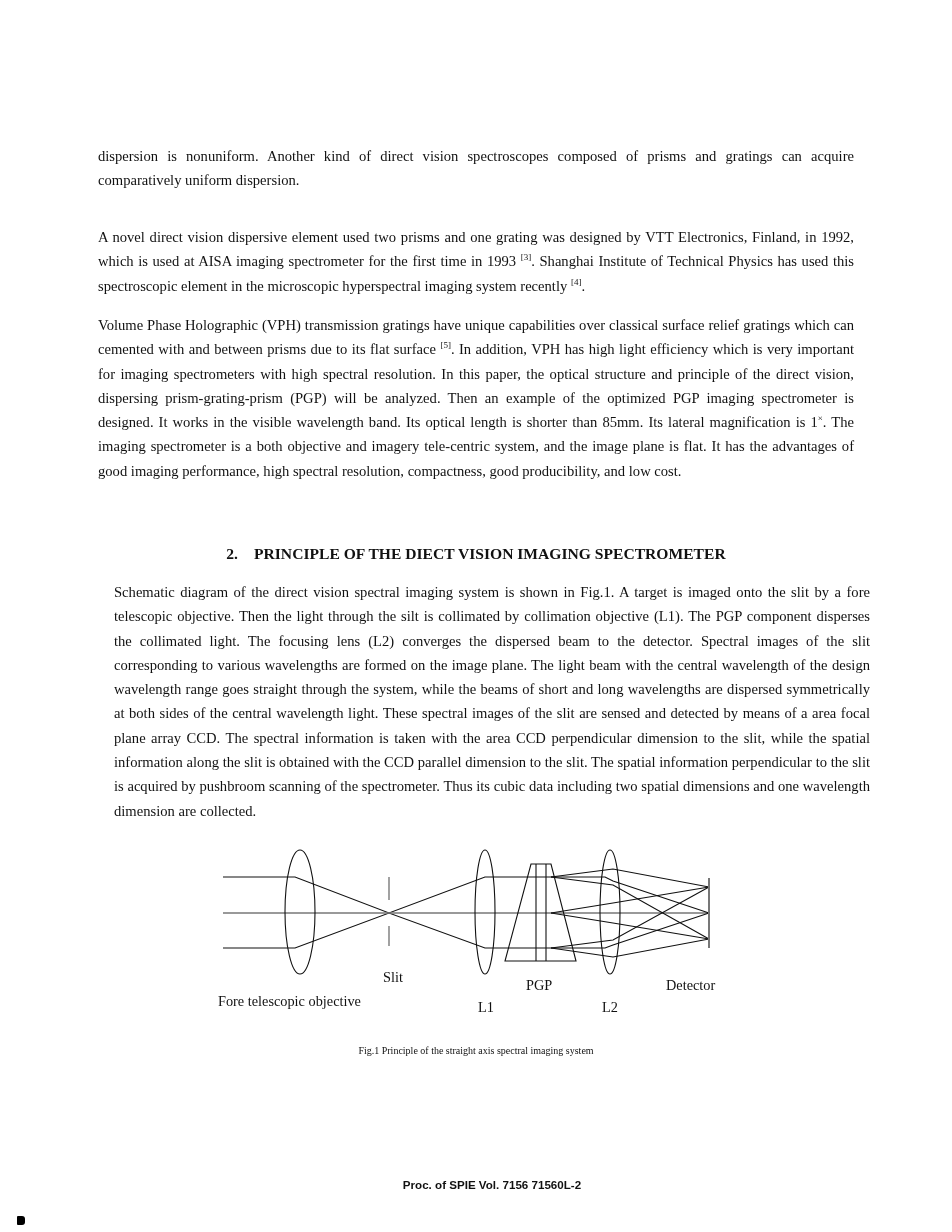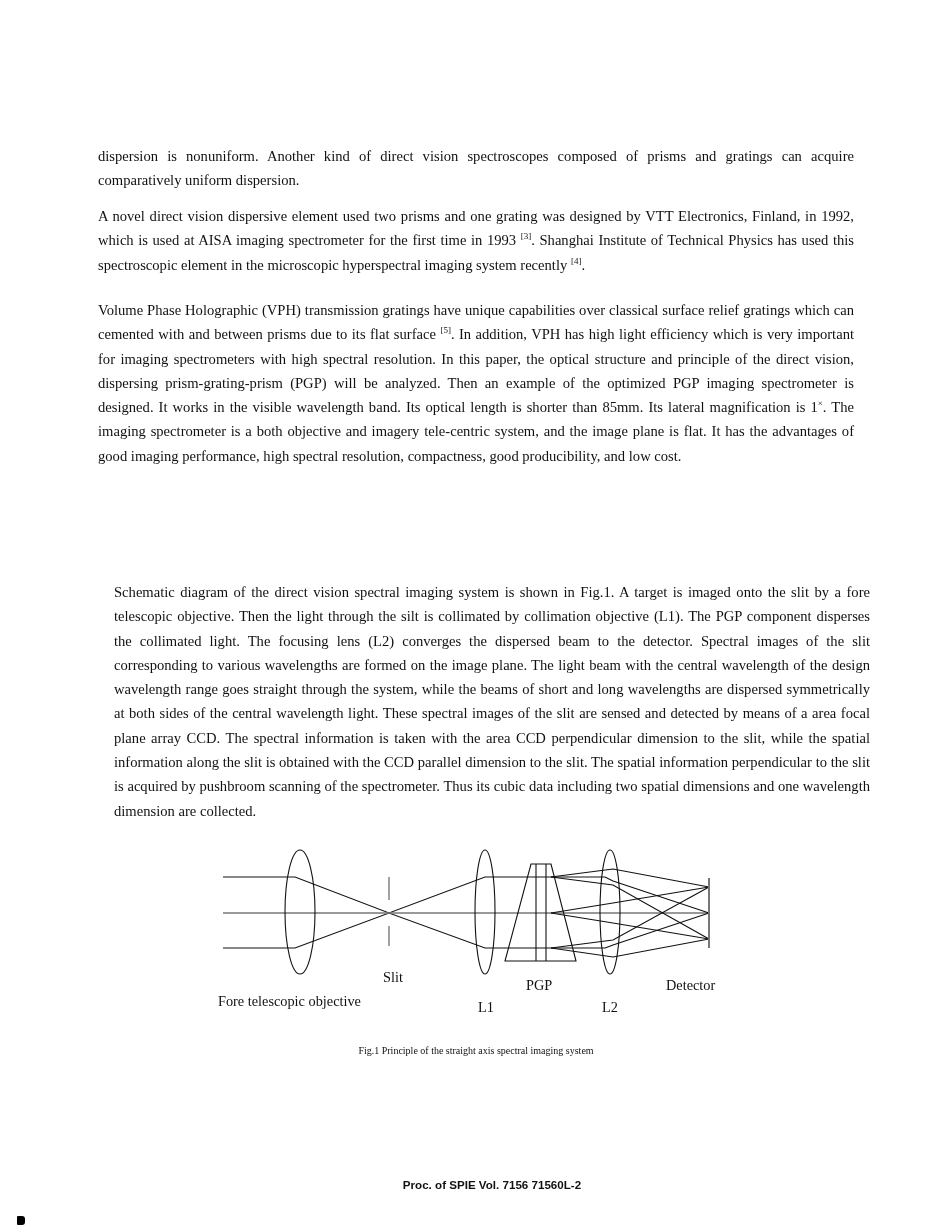--- a/index.html
+++ b/index.html
@@ -5,22 +5,22 @@
   html, body { margin: 0; padding: 0; background: #ffffff; }
   body { width: 952px; height: 1232px; position: relative; overflow: hidden; color: #111; }
   .page { position: absolute; left: 0; top: 0; width: 952px; height: 1088px; }
   .para {
     position: absolute; left: 98px; width: 756px;
     font-family: "Liberation Serif", serif; font-size: 14.6px; line-height: 24.3px;
     text-align: justify; margin: 0;
   }
   .para sup { font-size: 9px; line-height: 0; vertical-align: 6px; }
   #p1 { top: 144px; }
-  #p2 { top: 204px; }
-  #p3 { top: 298px; }
+  #p2 { top: 225px; }
+  #p3 { top: 313px; }
   #p4 { top: 580px; margin-left: 16px; }
   .heading {
     position: absolute; left: 98px; width: 756px; top: 545px;
     text-align: center; font-family: "Liberation Serif", serif; font-weight: bold; font-size: 15.6px;
     margin: 0;
   }
   .heading .num { margin-right: 16px; }
   #figure { position: absolute; left: 0; top: 0; width: 952px; height: 1232px; pointer-events: none; }
   .fig-label { font-family: "Liberation Serif", serif; font-size: 14.3px; fill: #111; }
   .caption {
@@ -37,20 +37,21 @@
 <body>
 
 <div class="page">
 
   <p class="para" id="p1"><span>dispersion is nonuniform. Another kind of direct vision spectroscopes composed of prisms and gratings can acquire comparatively uniform dispersion.</span></p>
 
   <p class="para" id="p2"><span>A novel direct vision dispersive element used two prisms and one grating was designed by VTT Electronics, Finland, in 1992, which is used at AISA imaging spectrometer for the first time in 1993 </span><sup>[3]</sup><span>. Shanghai Institute of Technical Physics has used this spectroscopic element in the microscopic hyperspectral imaging system recently </span><sup>[4]</sup><span>.</span></p>
 
   <p class="para" id="p3"><span>Volume Phase Holographic (VPH) transmission gratings have unique capabilities over classical surface relief gratings which can cemented with and between prisms due to its flat surface </span><sup>[5]</sup><span>. In addition, VPH has high light efficiency which is very important for imaging spectrometers with high spectral resolution. In this paper, the optical structure and principle of the direct vision, dispersing prism-grating-prism (PGP) will be analyzed. Then an example of the optimized PGP imaging spectrometer is designed. It works in the visible wavelength band. Its optical length is shorter than 85mm. Its lateral magnification is 1</span><sup>×</sup><span>. The imaging spectrometer is a both objective and imagery tele-centric system, and the image plane is flat. It has the advantages of good imaging performance, high spectral resolution, compactness, good producibility, and low cost.</span></p>
 
+  <h2 class="heading"><span class="num">2.</span><span>PRINCIPLE OF THE DIECT VISION IMAGING SPECTROMETER</span></h2>
 
   <p class="para" id="p4"><span>Schematic diagram of the direct vision spectral imaging system is shown in Fig.1. A target is imaged onto the slit by a fore telescopic objective. Then the light through the silt is collimated by collimation objective (L1). The PGP component disperses the collimated light. The focusing lens (L2) converges the dispersed beam to the detector. Spectral images of the slit corresponding to various wavelengths are formed on the image plane. The light beam with the central wavelength of the design wavelength range goes straight through the system, while the beams of short and long wavelengths are dispersed symmetrically at both sides of the central wavelength light. These spectral images of the slit are sensed and detected by means of a area focal plane array CCD. The spectral information is taken with the area CCD perpendicular dimension to the slit, while the spatial information along the slit is obtained with the CCD parallel dimension to the slit. The spatial information perpendicular to the slit is acquired by pushbroom scanning of the spectrometer. Thus its cubic data including two spatial dimensions and one wavelength dimension are collected.</span></p>
 
   <svg id="figure" viewBox="0 0 952 1232" xmlns="http://www.w3.org/2000/svg">
     <g fill="none" stroke="#111" stroke-width="1.1">
 
       <polyline points="223,877 295,877 389,913 485,877 551,877"></polyline>
       <polyline points="223,948 295,948 389,913 485,948 551,948"></polyline>
       <line x1="223" y1="913" x2="709" y2="913" stroke="#777" stroke-width="1.6"></line>
 

